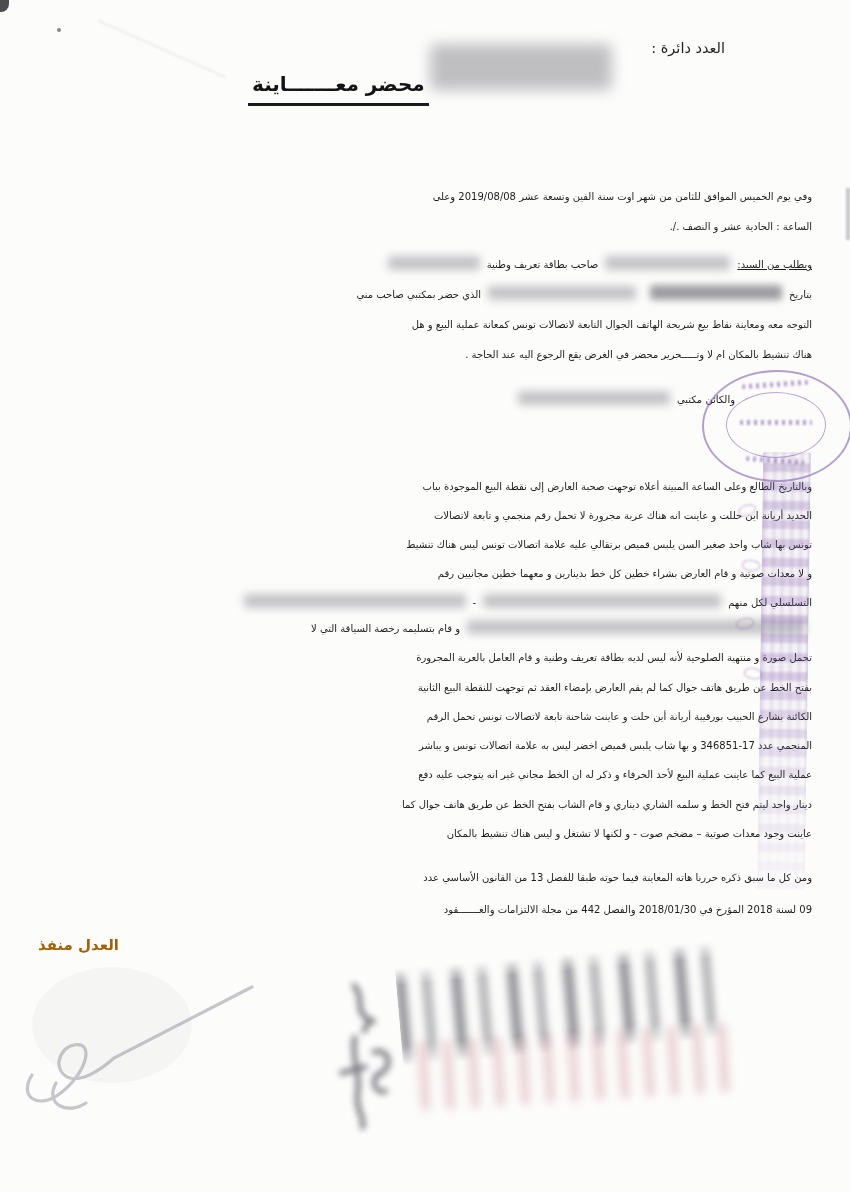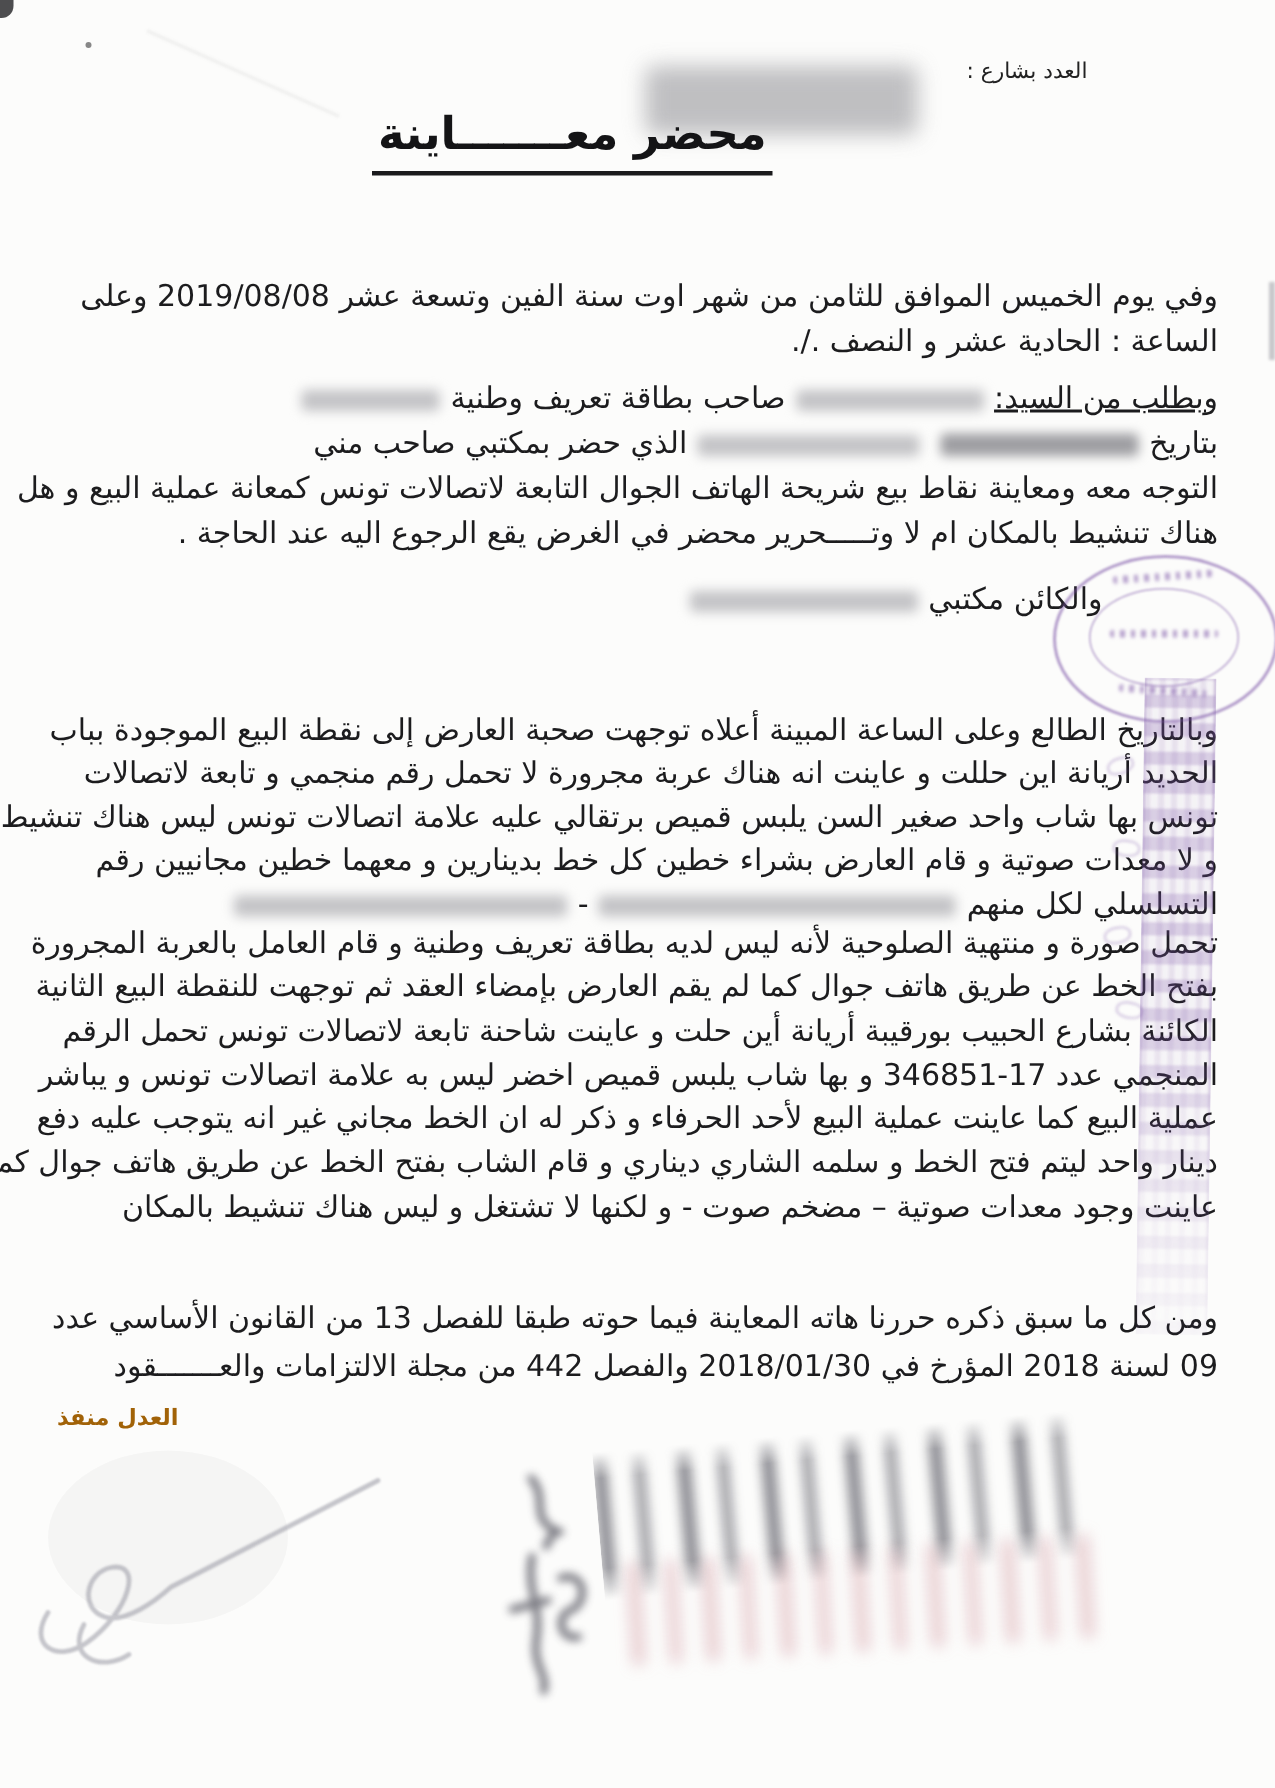--- a/index.html
+++ b/index.html
@@ -4,42 +4,42 @@
 <style>
   html,body{margin:0;padding:0;background:#e8e8e8;}
   #page{
     position:relative; width:850px; height:1192px; margin:0 auto;
     background:#fcfcfb; overflow:hidden;
     font-family:"DejaVu Sans","Liberation Sans",sans-serif;
     color:#1c1c1e;
   }
   
   .block{position:absolute; right:38px; left:30px; direction:rtl; text-align:right;}
-  .line{line-height:29px; font-size:20px; white-space:nowrap; overflow:visible;}
+  .line{line-height:29px; font-size:10px; white-space:nowrap; overflow:visible;}
   .run{display:inline;}
   .run.bold{font-weight:normal;}
   .run.underline{text-decoration:underline;}
   .redact{display:inline-block; vertical-align:-2px; height:15px; border-radius:3px;
           background:#9e9ea2; filter:blur(3.5px); margin:0 7px;}
   .redact.light{background:#c3c3c6; height:14px; filter:blur(4px);}
   #b-intro{top:182px;} #b-intro .line{line-height:30px;}
   #b-request{top:250px;} #b-request .line{line-height:30px;}
   #b-bailiff{top:385px;} #b-bailiff .line{font-weight:bold;}
   #b-bailiff .line:nth-child(1){padding-right:77px;}
   #b-bailiff .line:nth-child(2){padding-right:212px; margin-top:16px;}
   #b-inspection{top:472px;}
   #b-license{top:614px;} #b-license .line{line-height:29.3px;}
   #b-closing{top:862px;} #b-closing .line{line-height:32px;}
   
   #serial-label{position:absolute; top:40px; right:125px; direction:rtl;
     font-size:14.5px; color:#222;}
   #serial-redact{position:absolute; top:44px; right:238px; width:182px; height:46px;
     background:#b5b5b8; filter:blur(7px); border-radius:6px; opacity:.85;}
   #doc-title{position:absolute; top:72px; left:248px; direction:rtl;
-    font-size:30px; font-weight:bold; color:#141416;
+    font-size:20px; font-weight:bold; color:#141416;
     border-bottom:3px solid #1a1a1c; padding:0 4px 7px 4px;}
   
   #footer-signatory{position:absolute; top:936px; left:38px; direction:rtl;
     font-size:15px; font-weight:bold; color:#a16207;}
   #signature{position:absolute; left:12px; top:955px; opacity:.85;}
   
   .stamp{pointer-events:none;}
   #stamp-circle{position:absolute; left:702px; top:370px; width:150px; height:112px;
     filter:blur(.7px);}
   #stamp-circle .o{position:absolute; inset:0; border:2px solid rgba(122,82,165,.55);
@@ -89,21 +89,21 @@
 </head>
 <body>
 
 <div id="page">
 
   <div id="speck-corner"></div>
   <div id="speck-dot"></div>
   <div id="scratch"></div>
   <div id="edge-right"></div>
 
-  <div id="serial-label">العدد بشارع :</div>
+  <div id="serial-label">العدد دائرة :</div>
   <div id="serial-redact"></div>
   <div id="doc-title">محضر معـــــــاينة</div>
 
   <div class="block" id="b-intro">
       <div class="line"><span class="run">وفي يوم الخميس  الموافق للثامن من شهر اوت   سنة الفين وتسعة عشر 2019/08/08 وعلى</span></div>
       <div class="line"><span class="run">الساعة : الحادية عشر و النصف     ./.</span></div>
     </div>
   <div class="block" id="b-request">
       <div class="line"><span class="run bold underline">وبطلب من السيد:</span><span class="redact light" style="width: 125px;"></span><span class="run">صاحب بطاقة تعريف وطنية</span><span class="redact light" style="width: 92px;"></span></div>
       <div class="line"><span class="run">بتاريخ</span><span class="redact" style="width: 132px;"></span><span class="redact light" style="width: 148px;"></span><span class="run">الذي حضر بمكتبي   صاحب مني</span></div>
@@ -114,20 +114,21 @@
       <div class="line"><span class="run bold">والكائن مكتبي</span><span class="redact light" style="width: 152px;"></span></div>
     </div>
   <div class="block" id="b-inspection">
       <div class="line"><span class="run">وبالتاريخ الطالع وعلى الساعة المبينة أعلاه توجهت صحبة العارض إلى نقطة البيع الموجودة بباب</span></div>
       <div class="line"><span class="run">الحديد أريانة  اين حللت و عاينت انه هناك عربة مجرورة لا تحمل رقم منجمي و تابعة لاتصالات</span></div>
       <div class="line"><span class="run">تونس بها شاب واحد صغير السن يلبس قميص برتقالي عليه علامة اتصالات تونس  ليس هناك تنشيط</span></div>
       <div class="line"><span class="run">و لا معدات صوتية و قام العارض بشراء خطين  كل خط بدينارين و معهما خطين مجانيين  رقم</span></div>
       <div class="line"><span class="run">التسلسلي لكل منهم</span><span class="redact light" style="width: 238px;"></span><span class="run">-</span><span class="redact light" style="width: 222px;"></span></div>
     </div>
   <div class="block" id="b-license">
+      <div class="line"><span class="redact light" style="width: 338px;"></span><span class="run">و قام بتسليمه رخصة السياقة التي لا</span></div>
       <div class="line"><span class="run">تحمل صورة و منتهية الصلوحية لأنه ليس لديه بطاقة تعريف وطنية  و قام العامل بالعربة المجرورة</span></div>
       <div class="line"><span class="run">بفتح الخط عن طريق هاتف جوال   كما لم يقم العارض بإمضاء العقد  ثم توجهت للنقطة البيع الثانية</span></div>
       <div class="line"><span class="run">الكائنة بشارع الحبيب بورقيبة أريانة أين حلت و عاينت شاحنة تابعة لاتصالات تونس تحمل الرقم</span></div>
       <div class="line"><span class="run">المنجمي عدد 17-346851 و بها شاب  يلبس قميص اخضر ليس به علامة اتصالات تونس و يباشر</span></div>
       <div class="line"><span class="run">عملية البيع  كما عاينت عملية البيع لأحد الحرفاء و ذكر له ان الخط مجاني غير انه يتوجب عليه دفع</span></div>
       <div class="line"><span class="run">دينار واحد ليتم فتح الخط  و سلمه الشاري ديناري و قام الشاب بفتح الخط عن طريق هاتف جوال  كما</span></div>
       <div class="line"><span class="run">عاينت وجود معدات صوتية – مضخم صوت - و لكنها لا تشتغل و ليس هناك تنشيط بالمكان</span></div>
     </div>
   <div class="block" id="b-closing">
       <div class="line"><span class="run">ومن كل ما سبق  ذكره حررنا  هاته المعاينة  فيما حوته  طبقا للفصل 13  من القانون الأساسي  عدد</span></div>

